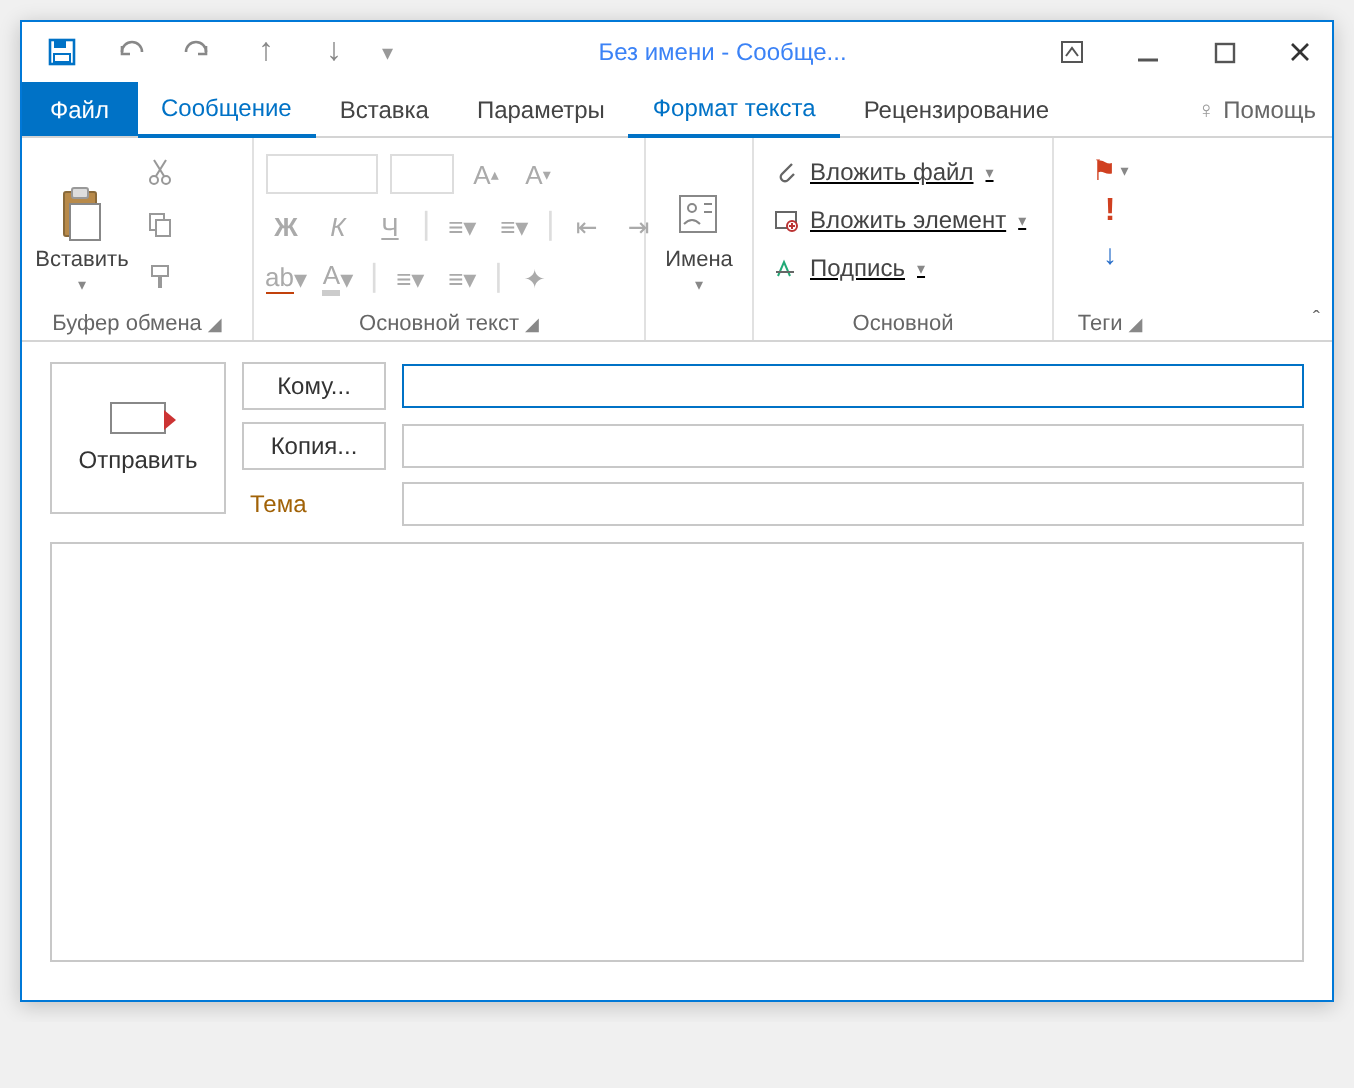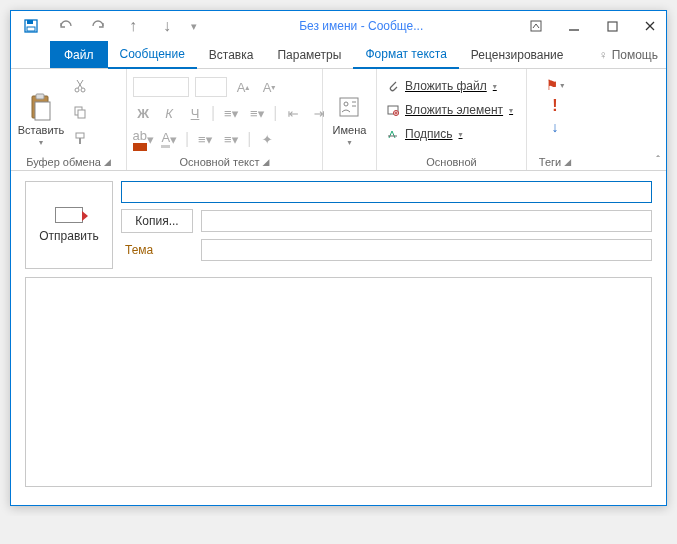--- a/index.html
+++ b/index.html
@@ -11,21 +11,21 @@
 .qat { display: flex; align-items: center; gap: 14px; padding-left: 4px; }
 .qat-btn { width: 20px; height: 20px; display: flex; align-items: center; justify-content: center; color: #666; cursor: default; }
 .qat-save { color: #0078d7; }
 .qat-sep { color: #999; font-size: 11px; }
 .window-title { flex: 1; text-align: center; color: #3b82f6; font-size: 12px; white-space: nowrap; overflow: hidden; text-overflow: ellipsis; padding: 0 8px; }
 .winctrls { display: flex; gap: 18px; align-items: center; }
 .winctrl { width: 20px; height: 20px; display: flex; align-items: center; justify-content: center; color: #555; }
 
 
 .tabs { display: flex; align-items: stretch; height: 28px; border-bottom: 1px solid #d4d4d4; background: #fff; font-size: 12px; }
-.tab-file { background: #0072c6; color: #fff; padding: 0 14px; display: flex; align-items: center; margin-left: 39px; }
+.tab-file { background: #0072c6; color: #fff; padding: 0 14px; display: flex; align-items: center; }
 .tab { padding: 0 12px; display: flex; align-items: center; color: #444; cursor: default; }
 .tab.active { color: #0072c6; border-bottom: 2px solid #0072c6; margin-bottom: -1px; }
 .tab-help { margin-left: auto; display: flex; align-items: center; gap: 4px; color: #666; padding-right: 8px; }
 
 
 .ribbon { display: flex; height: 102px; background: #fff; border-bottom: 1px solid #d4d4d4; position: relative; }
 .ribbongroup { border-right: 1px solid #e1e1e1; padding: 4px 6px 2px 6px; display: flex; flex-direction: column; }
 .ribbongroup-body { flex: 1; display: flex; gap: 4px; align-items: flex-start; }
 .ribbongroup-label { font-size: 11px; color: #666; text-align: center; padding-top: 2px; display: flex; justify-content: center; align-items: center; gap: 3px; }
 .dlg-launch { font-size: 9px; color: #888; }
@@ -44,21 +44,21 @@
 .menuline { display: flex; align-items: center; gap: 4px; font-size: 12px; color: #444; height: 22px; padding: 0 2px; }
 .menuline-icon { width: 16px; display: flex; justify-content: center; color: #666; }
 
 .tagcol { display: flex; flex-direction: column; gap: 4px; padding-top: 4px; align-items: center; }
 .tagbtn { display: flex; align-items: center; gap: 2px; }
 
 .ribbon-collapse { position: absolute; right: 6px; bottom: 4px; color: #666; font-size: 11px; }
 
 
 .compose { padding: 10px 14px 8px 14px; display: flex; gap: 8px; }
-.sendbox { width: 88px; height: 88px; border: 1px solid #c8c8c8; display: flex; flex-direction: column; align-items: center; justify-content: center; font-size: 12px; color: #333; gap: 6px; }
+.sendbox { width: 88px; height: 76px; border: 1px solid #c8c8c8; display: flex; flex-direction: column; align-items: center; justify-content: center; font-size: 12px; color: #333; gap: 6px; }
 .send-icon { width: 28px; height: 16px; border: 1px solid #888; position: relative; }
 .send-icon::after { content: ""; position: absolute; right: -6px; top: 3px; border-left: 6px solid #c33; border-top: 5px solid transparent; border-bottom: 5px solid transparent; }
 
 .fields { flex: 1; display: flex; flex-direction: column; gap: 6px; }
 .fieldrow { display: flex; align-items: center; gap: 8px; }
 .fieldbtn { width: 72px; height: 24px; border: 1px solid #c8c8c8; display: flex; align-items: center; justify-content: center; font-size: 12px; color: #333; background: #fff; }
 .fieldlabel { width: 72px; font-size: 12px; color: #a16207; padding-left: 4px; }
 .fieldinput { flex: 1; height: 22px; border: 1px solid #c8c8c8; padding: 0 4px; font-size: 12px; outline: none; }
 .fieldinput.focus { border: 1px solid #0072c6; }
 
@@ -194,21 +194,21 @@
           <div class="fontbtn" style="font-style:italic;">К</div>
           <div class="fontbtn" style="text-decoration:underline;">Ч</div>
           <span style="color:#ddd;">|</span>
           <div class="fontbtn">≡▾</div>
           <div class="fontbtn">≡▾</div>
           <span style="color:#ddd;">|</span>
           <div class="fontbtn">⇤</div>
           <div class="fontbtn">⇥</div>
         </div>
         <div class="fontrow">
-          <div class="fontbtn"><span style="border-bottom:8px solid #c2410c;text-align:right;">ab</span>▾</div>
+          <div class="fontbtn"><span style="border-bottom:1px solid #c2410c;text-align:right;">ab</span>▾</div>
           <div class="fontbtn"><span style="border-bottom:3px solid #ccc;">A</span>▾</div>
           <span style="color:#ddd;">|</span>
           <div class="fontbtn">≡▾</div>
           <div class="fontbtn">≡▾</div>
           <span style="color:#ddd;">|</span>
           <div class="fontbtn">✦</div>
         </div>
       </div>
       <div class="ribbongroup-label">
         <span>Основной текст</span>
@@ -300,20 +300,21 @@
     <div class="ribbon-collapse">ˆ</div>
   </div>
 
   <div class="compose">
     <div class="sendbox">
       <div class="send-icon"></div>
       <span>Отправить</span>
     </div>
     <div class="fields">
       <div class="fieldrow">
+        <div class="fieldbtn">Кому...</div>
         <input class="fieldinput focus" value="" style="">
       </div>
       <div class="fieldrow">
         <div class="fieldbtn">Копия...</div>
         <input class="fieldinput" value="" style="">
       </div>
       <div class="fieldrow">
         <div class="fieldlabel">Тема</div>
         <input class="fieldinput" value="" style="">
       </div>

